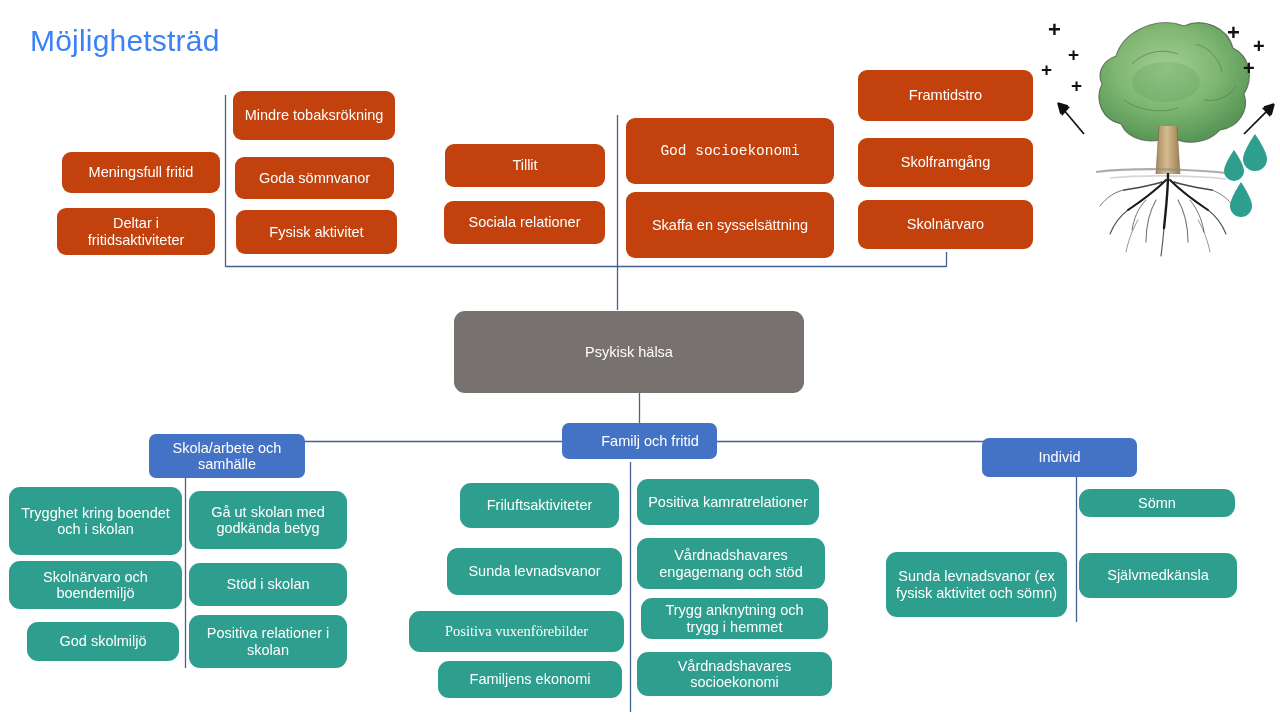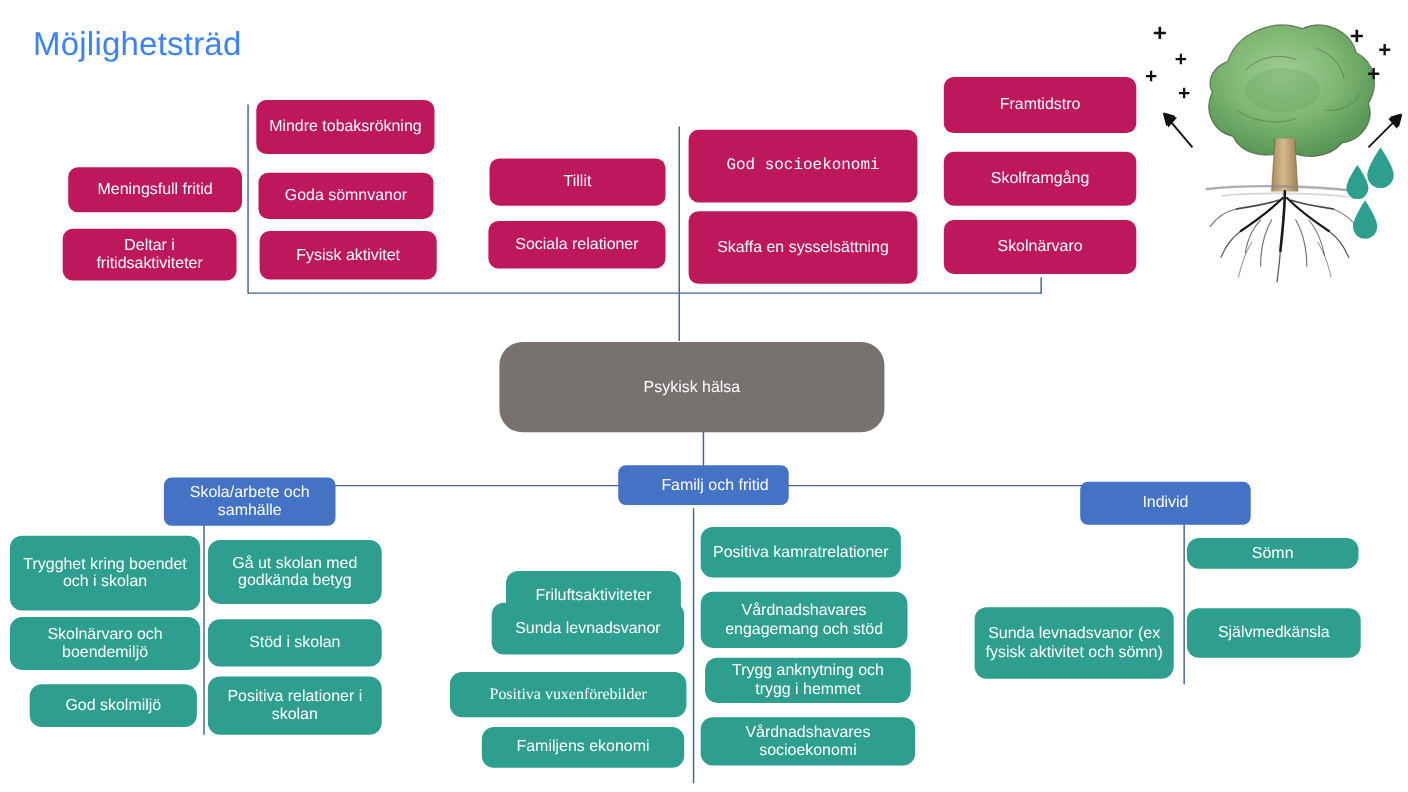--- a/index.html
+++ b/index.html
@@ -23,21 +23,21 @@
     box-sizing:border-box;
     display:flex;align-items:center;justify-content:center;
     text-align:center;
     color:#ffffff;
     border-radius:9px;
     line-height:1.12;
     padding:2px 7px;
     font-weight:400;
     overflow:hidden;
   }
-  .dark{background:#be185d;font-size:14.5px;}
+  .dark{background:#c2410c;font-size:14.5px;}
   .teal{background:#2e9e8f;font-size:14.5px;border-radius:11px;}
   .blue{background:#4472c4;font-size:14.5px;border-radius:7px;}
   .gray{background:#77716f;font-size:14.5px;border-radius:11px;}
 
   svg.lines{position:absolute;left:0;top:0;width:1280px;height:720px;pointer-events:none;}
 
   .tree{position:absolute;left:1028px;top:4px;width:252px;height:256px;}
   .plus{position:absolute;color:#111;font-weight:700;line-height:1;font-family:"Liberation Sans",sans-serif;}
 </style>
 </head>
@@ -80,35 +80,35 @@
   <div class="node dark" style="left:445px;top:144px;width:160px;height:43px;">Tillit</div>
   <div class="node dark" style="left:444px;top:201px;width:161px;height:43px;">Sociala relationer</div>
 
   <div class="node dark" style="left:626px;top:118px;width:208px;height:66px;font-family:Liberation Mono, monospace;">God socioekonomi</div>
   <div class="node dark" style="left:626px;top:192px;width:208px;height:66px;">Skaffa en sysselsättning</div>
 
   <div class="node dark" style="left:858px;top:70px;width:175px;height:51px;">Framtidstro</div>
   <div class="node dark" style="left:858px;top:138px;width:175px;height:49px;">Skolframgång</div>
   <div class="node dark" style="left:858px;top:200px;width:175px;height:49px;">Skolnärvaro</div>
 
-  <div class="node gray" style="left:454px;top:311px;width:350px;height:82px;border-radius:21px;">Psykisk hälsa</div>
+  <div class="node gray" style="left:454px;top:311px;width:350px;height:82px;">Psykisk hälsa</div>
 
   <div class="node blue" style="left:149px;top:434px;width:156px;height:44px;">Skola/arbete och samhälle</div>
   <div class="node blue" style="left:562px;top:423px;width:155px;height:36px;padding-left:28px;">Familj och fritid</div>
   <div class="node blue" style="left:982px;top:438px;width:155px;height:39px;">Individ</div>
 
   <div class="node teal" style="left:9px;top:487px;width:173px;height:68px;">Trygghet kring boendet och i skolan</div>
   <div class="node teal" style="left:9px;top:561px;width:173px;height:48px;">Skolnärvaro och boendemiljö</div>
   <div class="node teal" style="left:27px;top:622px;width:152px;height:39px;">God skolmiljö</div>
 
   <div class="node teal" style="left:189px;top:491px;width:158px;height:58px;">Gå ut skolan med godkända betyg</div>
   <div class="node teal" style="left:189px;top:563px;width:158px;height:43px;">Stöd i skolan</div>
   <div class="node teal" style="left:189px;top:615px;width:158px;height:53px;">Positiva relationer i skolan</div>
 
-  <div class="node teal" style="left:460px;top:483px;width:159px;height:45px;margin-top:36px;">Friluftsaktiviteter</div>
+  <div class="node teal" style="left:460px;top:483px;width:159px;height:45px;">Friluftsaktiviteter</div>
   <div class="node teal" style="left:447px;top:548px;width:175px;height:47px;">Sunda levnadsvanor</div>
   <div class="node teal" style="left:409px;top:611px;width:215px;height:41px;font-family:Liberation Serif, serif;">Positiva vuxenförebilder</div>
   <div class="node teal" style="left:438px;top:661px;width:184px;height:37px;">Familjens ekonomi</div>
 
   <div class="node teal" style="left:637px;top:479px;width:182px;height:46px;">Positiva kamratrelationer</div>
   <div class="node teal" style="left:637px;top:538px;width:188px;height:51px;">Vårdnadshavares engagemang och stöd</div>
   <div class="node teal" style="left:641px;top:598px;width:187px;height:41px;">Trygg anknytning och trygg i hemmet</div>
   <div class="node teal" style="left:637px;top:652px;width:195px;height:44px;">Vårdnadshavares socioekonomi</div>
 
   <div class="node teal" style="left:886px;top:552px;width:181px;height:65px;">Sunda levnadsvanor (ex fysisk aktivitet och sömn)</div>

